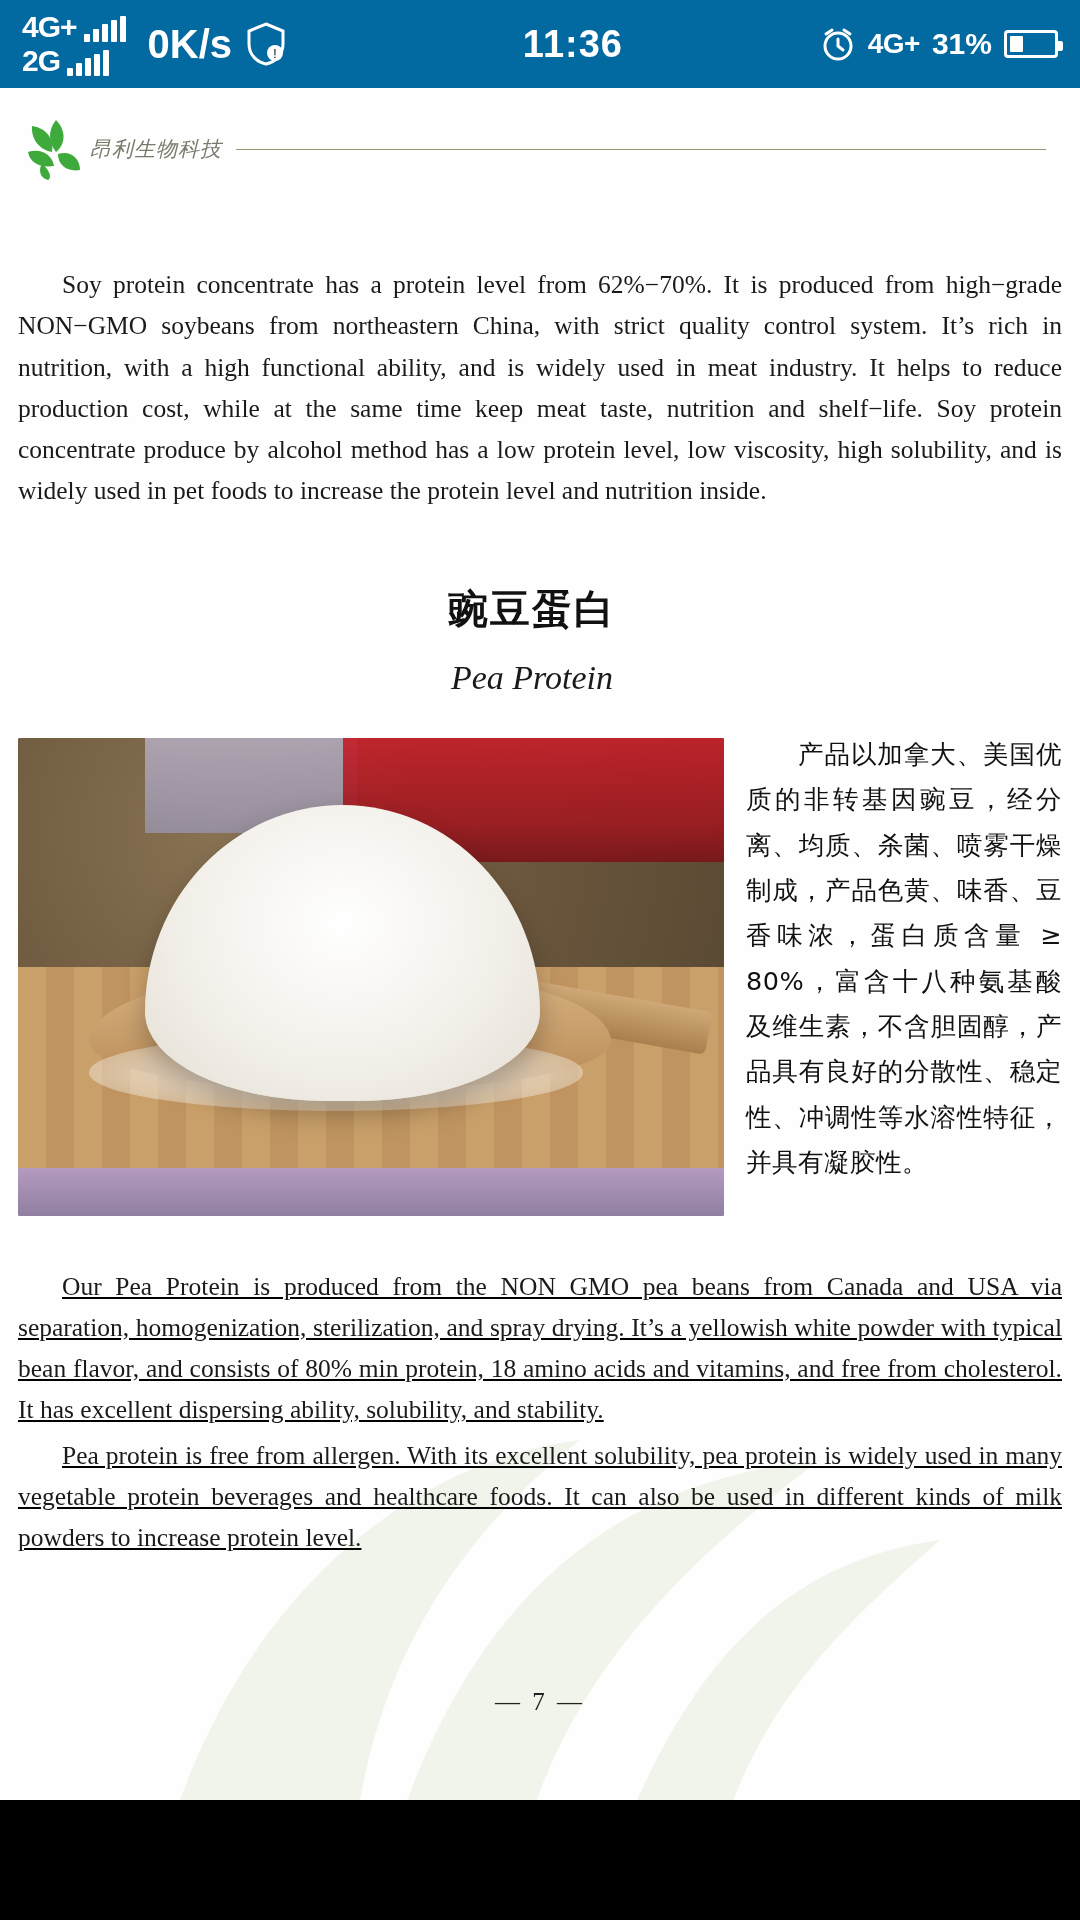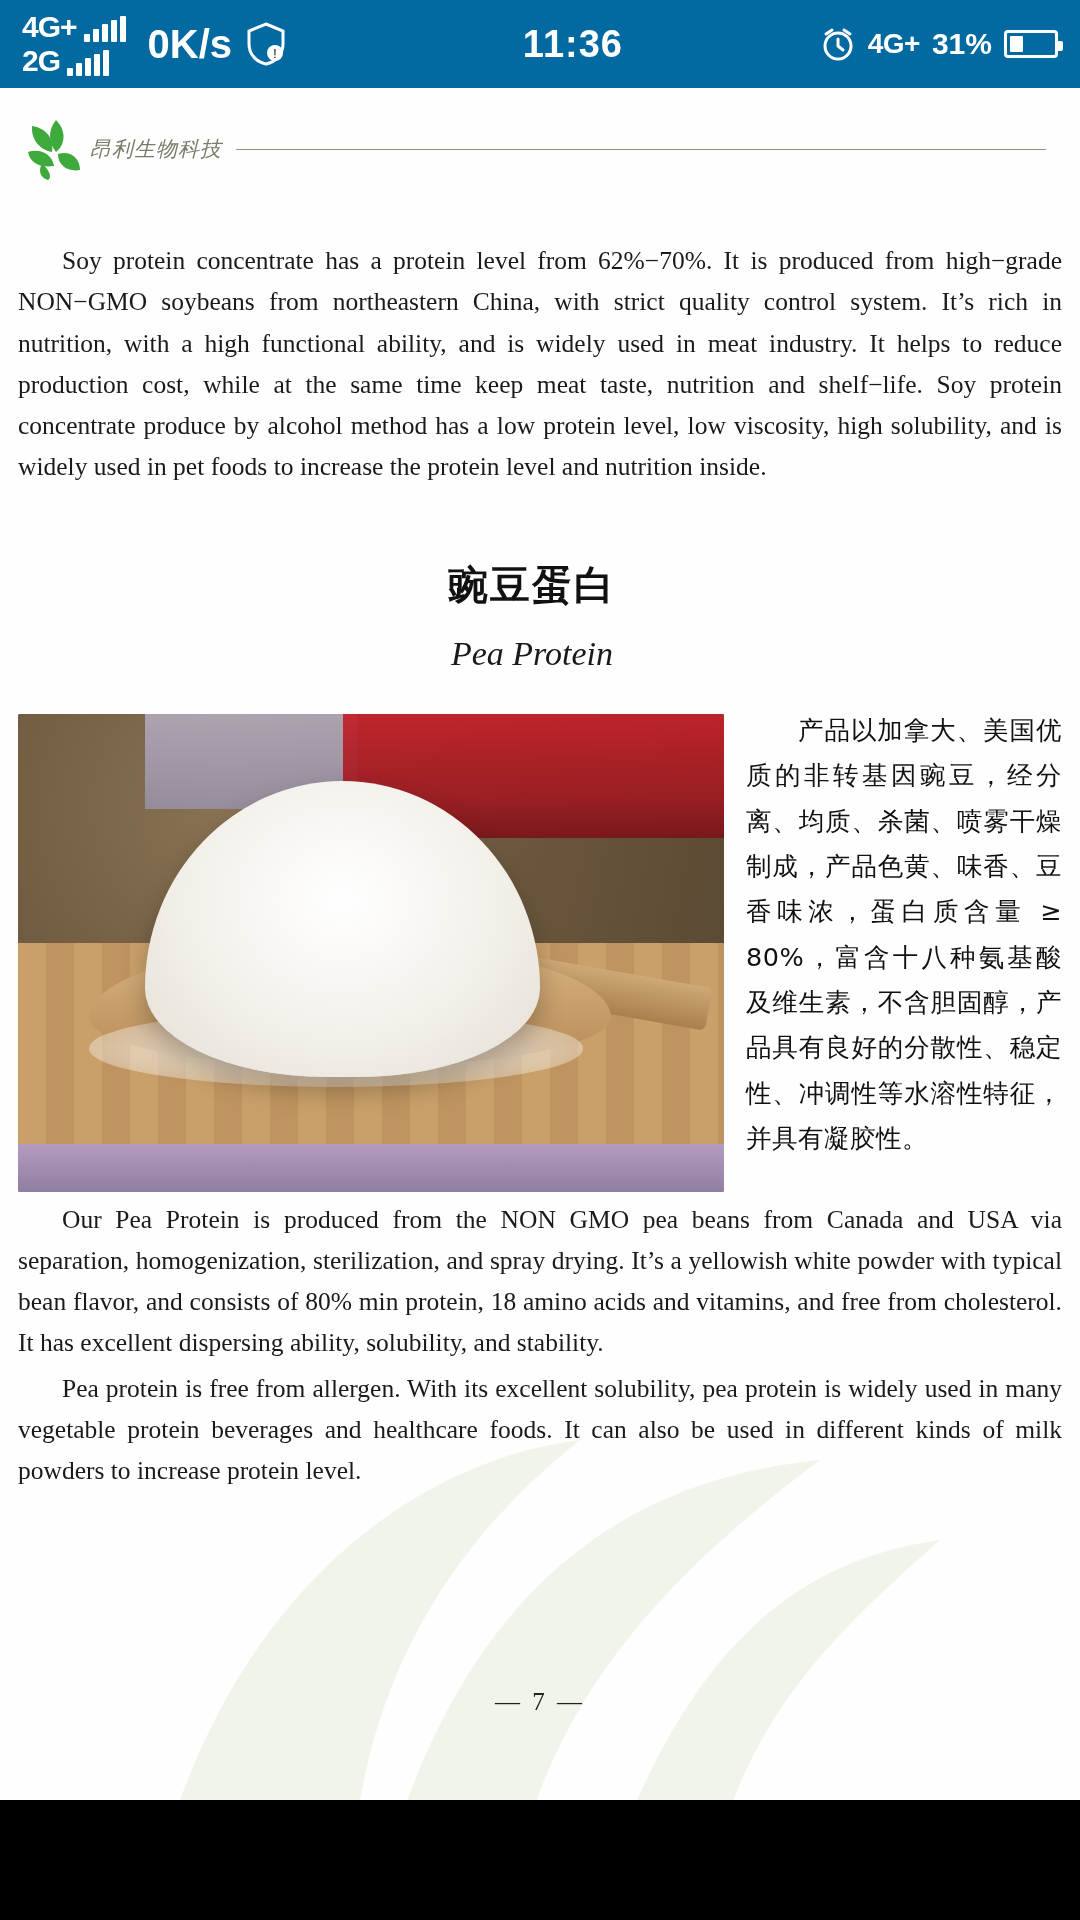--- a/index.html
+++ b/index.html
@@ -93,21 +93,21 @@
   .content { position: relative; padding: 0 18px; }
 
   p.en {
     font-size: 25.5px;
     line-height: 1.62;
     color: #1a1a1a;
     text-align: justify;
     text-justify: inter-word;
     font-family: "Liberation Serif", serif;
   }
-  .para-intro { margin-top: 60px; text-indent: 44px; }
+  .para-intro { margin-top: 84px; text-indent: 44px; }
 
   
   .sec-head {
     display: flex;
     align-items: center;
     gap: 22px;
     margin-top: 70px;
     padding-right: 16px;
     flex-direction: column;
   }
@@ -187,21 +187,21 @@
   p.cn {
     font-size: 25.5px;
     line-height: 1.78;
     color: #111;
     text-align: justify;
     font-family: "DejaVu Sans", sans-serif;
     letter-spacing: 0.5px;
   }
   p.cn.indent { text-indent: 52px; }
 
-  .para-en-block { clear: both; margin-top: 37px; }
+  .para-en-block { clear: both; margin-top: 80px; text-decoration: underline; }
   .para-en-block p + p { margin-top: 4px; }
 
   .page-num {
     position: absolute;
     left: 0; right: 0;
     bottom: 84px;
     text-align: center;
     font-size: 25px;
     color: #222;
     font-family: "Liberation Serif", serif;

